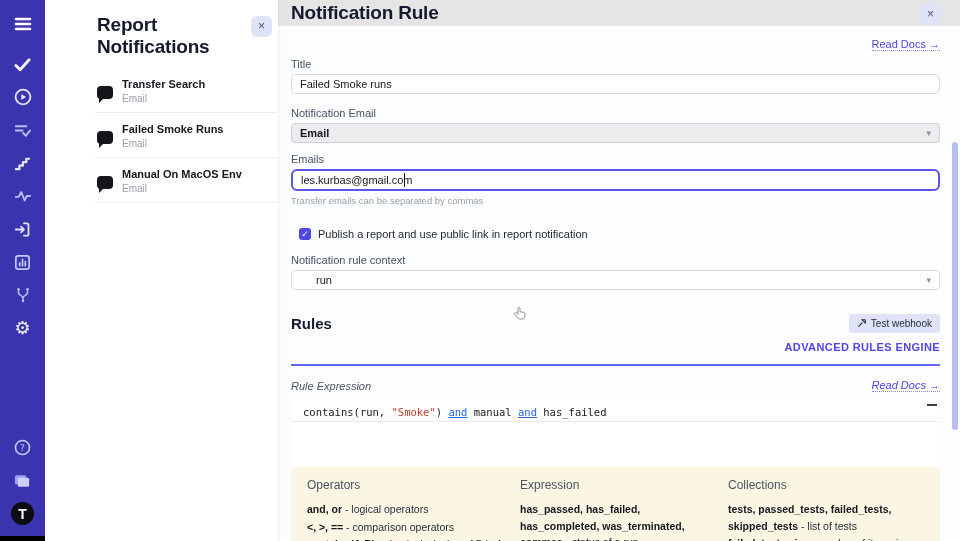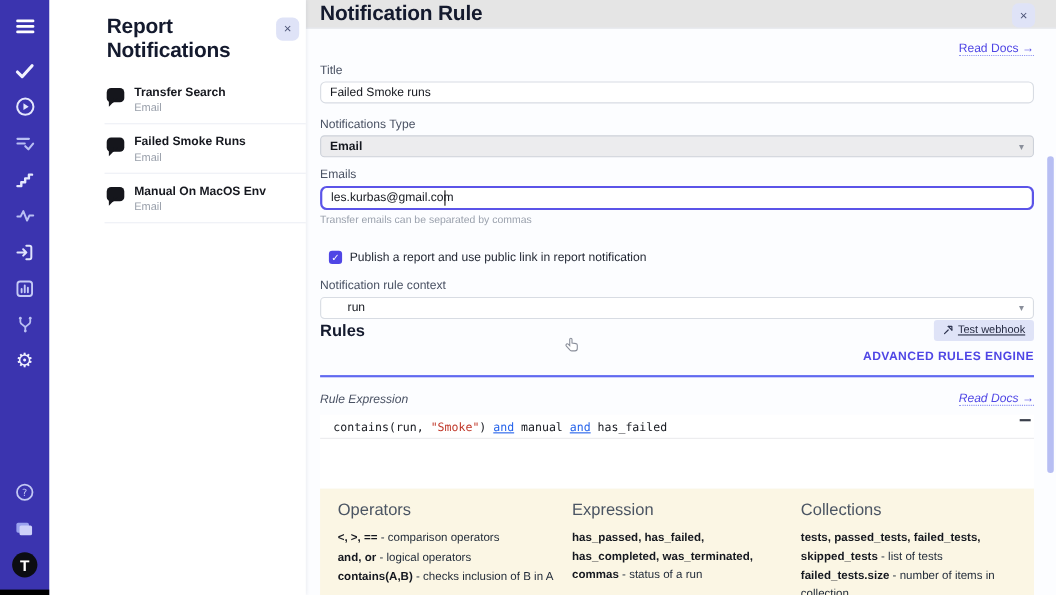--- a/index.html
+++ b/index.html
@@ -15,21 +15,21 @@
   .sb-gear { color:#f0f1ff; font-size:18px; line-height:1; }
   .sb-bottom { margin-top:auto; display:flex; flex-direction:column; align-items:center; }
   .sb-logo { width:23px; height:23px; border-radius:50%; background:#0c0d12; color:#fff; font-weight:bold; font-size:14px; display:flex; align-items:center; justify-content:center; margin-bottom:6px; }
   .sb-sliver { position:absolute; left:0; bottom:0; width:45px; height:5px; background:#000; }
 
   
   .notif-panel { width:233px; flex:0 0 233px; background:#ffffff; height:100%; box-shadow:1px 0 3px rgba(30,40,90,.07); position:relative; z-index:2;padding-left:36px; }
   .np-header { display:flex; align-items:flex-start; padding:14px 6px 10px 16px; }
   .np-title { font-size:19px; font-weight:bold; color:#141a2e; letter-spacing:-.2px; }
   .close-btn { width:21px; height:21px; border:none; border-radius:6px; background:#dfe3f7; color:#4b5376; font-size:12px; line-height:21px; text-align:center; cursor:pointer; flex:0 0 21px; margin-left:8px; margin-top:2px; padding:0; font-family:"Liberation Sans", sans-serif; }
-  .np-item { display:flex; align-items:flex-start; padding:9px 10px 8px 16px; cursor:pointer; }
+  .np-item { display:flex; align-items:center; padding:9px 10px 8px 16px; cursor:pointer; }
   .np-item-inner { flex:1; border-bottom:0; }
   .np-sep { height:1px; background:#edeff5; margin-left:14px; }
   .bubble { width:16px; height:13px; background:#15161c; border-radius:4px; position:relative; margin-top:3px; margin-right:9px; flex:0 0 16px; }
   .bubble::after { content:""; position:absolute; left:2px; bottom:-4px; width:0; height:0; border:4px solid transparent; border-top-color:#15161c; border-left-color:#15161c; }
   .np-item-title { font-size:11px; font-weight:bold; color:#16181f; line-height:14px; }
   .np-item-sub { font-size:10px; color:#9aa0ab; margin-top:2px; }
 
   
   .main { flex:1; position:relative; height:100%; background:#fcfdff; }
   .main-header { height:26px; display:flex; align-items:center; padding:0 19px 0 13px; border-bottom:1px solid #e7e9ef; background:#e5e5e5; }
@@ -49,39 +49,39 @@
   .select.white { background:#fff; border-color:#d8dce3;padding-left:24px; }
   .select .sel-val { font-weight:bold; }
   .select.white .sel-val { font-weight:normal; }
   .chev { margin-left:auto; color:#8a8f9b; font-size:9px; }
 
   .cb-row { display:flex; gap:7px; margin:22px 0 0 8px; cursor:pointer; }
   .checkbox { width:12px; height:12px; background:#4f46e5; border-radius:3px; position:relative; flex:0 0 12px; }
   .checkbox::after { content:"✓"; position:absolute; inset:0; color:#fff; font-size:9px; line-height:12px; text-align:center; }
   .cb-label { font-size:11px; color:#1f2430; }
 
-  .rules-row { display:flex; align-items:center; margin-top:1px; }
+  .rules-row { display:flex; align-items:center; margin-top:24px; }
   .rules-heading { font-size:15px; font-weight:bold; color:#141a2e; }
-  .webhook-btn { margin-left:auto; display:flex; align-items:flex-start; gap:4px; background:#dfe3f7; border:none; border-radius:3px; padding:4px 8px; font-size:10px; color:#252a41; cursor:pointer; font-family:"Liberation Sans", sans-serif;text-decoration:underline; }
+  .webhook-btn { margin-left:auto; display:flex; align-items:flex-start; gap:4px; background:#dfe3f7; border:none; border-radius:3px; padding:4px 8px; font-size:10px; color:#252a41; cursor:pointer; font-family:"Liberation Sans", sans-serif; }
 
   .tab-row { margin-top:4px; border-bottom:2px solid #6069f0; text-align:right; padding-bottom:9px; }
   .tab { font-size:11px; font-weight:bold; color:#4f46e5; letter-spacing:.4px; cursor:pointer; }
 
   .expr-row { display:flex; align-items:center; margin-top:13px;font-style:italic; }
   .expr-label { font-size:11px; color:#4a5264; }
   .expr-row .read-docs { margin-left:auto; }
 
   .editor { margin-top:8px; background:#fff; height:67px; position:relative; }
   .code-line { font-family:"DejaVu Sans Mono", monospace; font-size:10.5px; white-space:pre; padding:6px 0 3px 12px; border-bottom:1px solid #ececee; color:#15181f; }
   .tok-string { color:#c0392b; }
   .tok-kw { color:#2563eb;text-decoration:underline; }
   .editor-dash { position:absolute; top:4px; right:3px; width:10px; height:2px; background:#3a3f4b; }
 
   .help-panel { background:#fbf6e4; padding:11px 16px 20px; display:grid; grid-template-columns:205px 200px 1fr; column-gap:8px; }
-  .hc-title { font-size:15px; color:#4b5563; margin-bottom:9px; }
+  .hc-title { font-size:12px; color:#4b5563; margin-bottom:9px; }
   .hc-item { font-size:10.5px; color:#1f2937; line-height:16.5px; margin-bottom:1px; }
   .hc-item b { color:#15181f; }
 
   .scroll-thumb { position:absolute; right:2px; top:142px; width:6px; height:288px; background:#b7bef3; border-radius:3px; }
 
   .cursor { position:absolute; left:512px; top:306px; z-index:9; pointer-events:none; }
 </style>
 </head>
 <body>
 
@@ -205,21 +205,21 @@
     </div>
 
     <div class="main-body">
       <div class="docs-row">
         <a class="read-docs">Read Docs →</a>
       </div>
 
       <div class="field-label">Title</div>
       <input class="text-input" type="text" value="Failed Smoke runs" style="">
 
-      <div class="field-label" style="margin-top:13px;">Notifications Type</div>
+      <div class="field-label" style="margin-top:13px;">Notification Email</div>
       <div class="select">
         <span class="sel-val">Email</span>
         <span class="chev">▾</span>
       </div>
 
       <div class="field-label">Emails</div>
       <div class="email-wrap">
         <input class="text-input email-input" type="text" value="les.kurbas@gmail.com" style="">
         <span class="caret"></span>
       </div>
@@ -260,22 +260,22 @@
       </div>
 
       <div class="editor">
         <div class="code-line"><span class="tok-plain">contains(run, </span><span class="tok-string">"Smoke"</span><span class="tok-plain">) </span><span class="tok-kw">and</span><span class="tok-plain"> manual </span><span class="tok-kw">and</span><span class="tok-plain"> has_failed</span></div>
         <div class="editor-dash"></div>
       </div>
 
       <div class="help-panel">
         <div>
           <div class="hc-title">Operators</div>
+          <div class="hc-item"><b>and, or</b><span> - logical operators</span></div>
           <div class="hc-item"><b>&lt;, &gt;, ==</b><span> - comparison operators</span></div>
-          <div class="hc-item"><b>and, or</b><span> - logical operators</span></div>
           <div class="hc-item"><b>contains(A,B)</b><span> - checks inclusion of B in A</span></div>
 
         </div>
         <div>
           <div class="hc-title">Expression</div>
           <div class="hc-item"><b>has_passed, has_failed, has_completed, was_terminated, commas</b><span> - status of a run</span></div>
 
         </div>
         <div>
           <div class="hc-title">Collections</div>

